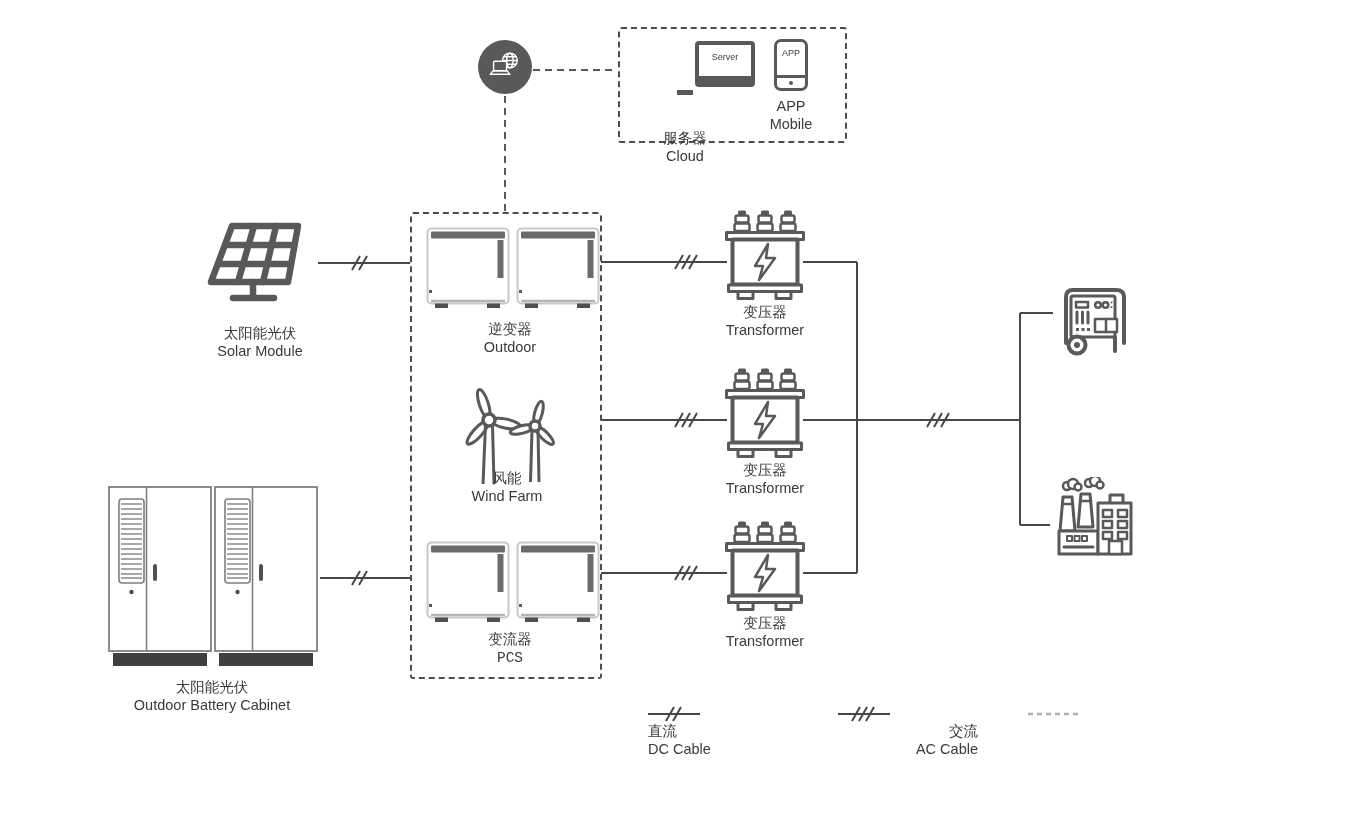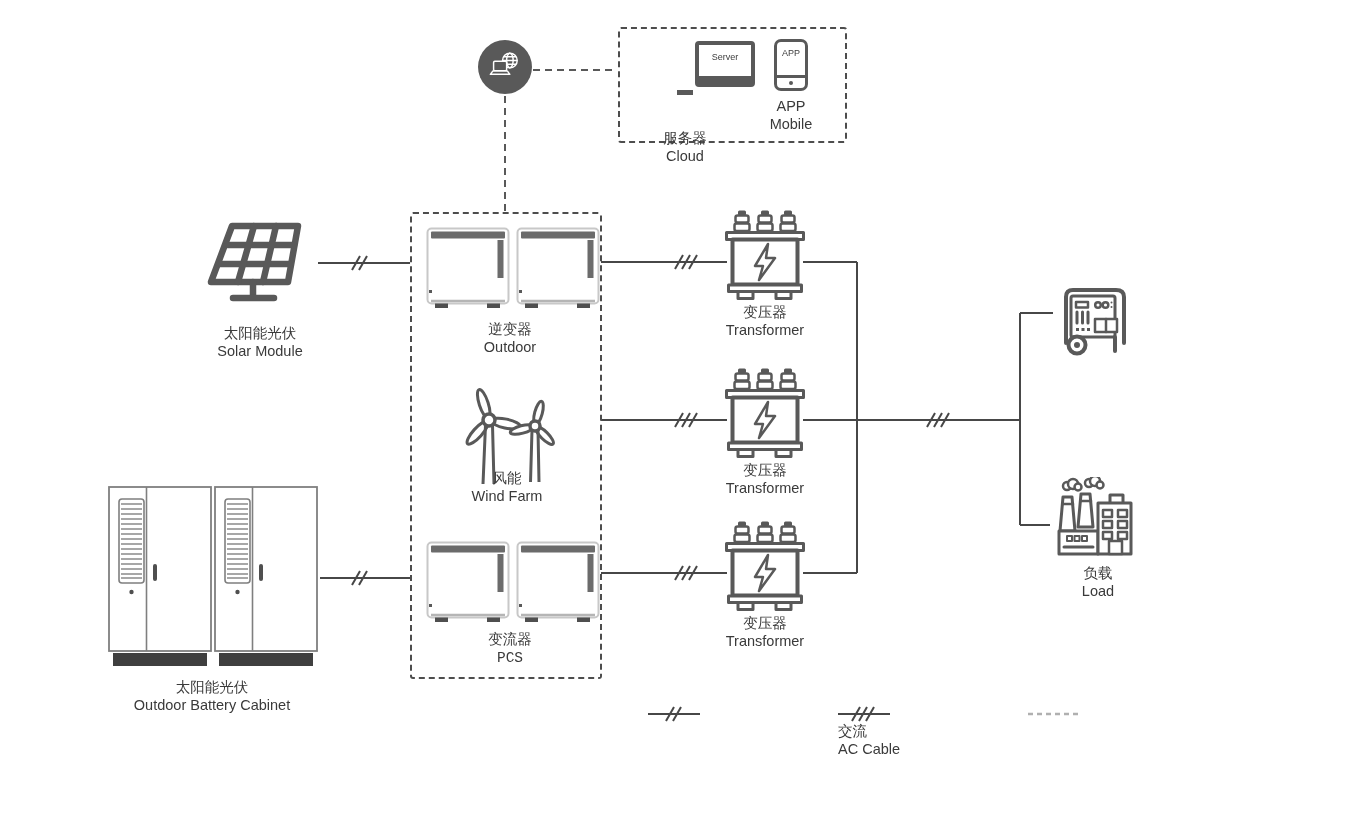--- a/index.html
+++ b/index.html
@@ -379,24 +379,20 @@
       <rect x="46" y="26" width="33" height="51" stroke-width="3"></rect>
       <rect x="51" y="33" width="9" height="7" stroke-width="2.5"></rect>
       <rect x="66" y="33" width="9" height="7" stroke-width="2.5"></rect>
       <rect x="51" y="44" width="9" height="7" stroke-width="2.5"></rect>
       <rect x="66" y="44" width="9" height="7" stroke-width="2.5"></rect>
       <rect x="51" y="55" width="9" height="7" stroke-width="2.5"></rect>
       <rect x="66" y="55" width="9" height="7" stroke-width="2.5"></rect>
       <rect x="57" y="64" width="13" height="13" stroke-width="2.5"></rect>
     </g>
   </svg>
-  <div class="label" style="left:1018px;top:564px;width:160px;">
-    <div>负载</div>
-    <div>Load</div>
-  </div>
 
   <svg class="abs" style="left:108px;top:486px;" width="215" height="185" viewBox="0 0 215 185">
     <defs>
       <g id="cab">
         <rect x="1" y="1" width="102" height="164" fill="#ffffff" stroke="#7f7f7f" stroke-width="1.8"></rect>
         <rect x="11" y="13" width="25" height="84" rx="3" fill="#ffffff" stroke="#7f7f7f" stroke-width="1.6"></rect>
         <path d="M13 18H34M13 23H34M13 28H34M13 33H34M13 38H34M13 43H34M13 48H34M13 53H34M13 58H34M13 63H34M13 68H34M13 73H34M13 78H34M13 83H34M13 88H34M13 92H34" stroke="#8a8a8a" stroke-width="1.4" fill="none"></path>
         <path d="M38.5 1 V165" stroke="#7f7f7f" stroke-width="1.6" fill="none"></path>
         <rect x="45" y="78" width="4" height="17" rx="2" fill="#4f4f4f"></rect>
         <circle cx="23.5" cy="106" r="2.2" fill="#4f4f4f"></circle>
@@ -404,18 +400,22 @@
       </g>
     </defs>
     <use href="#cab"></use>
     <use href="#cab" transform="translate(106,0)"></use>
   </svg>
   <div class="label" style="left:111px;top:678px;width:202px;">
     <div>太阳能光伏</div>
     <div>Outdoor Battery Cabinet</div>
   </div>
 
-  <div class="label legend-label" style="left:838px;top:722px;width:140px;">
+  <div class="label legend-label" style="left:648px;top:722px;width:140px;">
+    <div>直流</div>
+    <div>DC Cable</div>
+  </div>
+  <div class="label legend-label" style="left:838px;top:722px;width:140px;text-align:right;">
     <div>交流</div>
     <div>AC Cable</div>
   </div>
 
 </div>
 
 </body></html>

